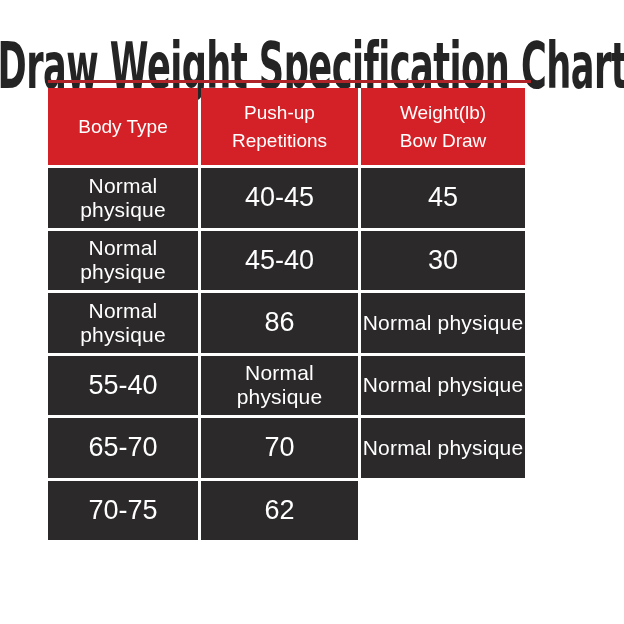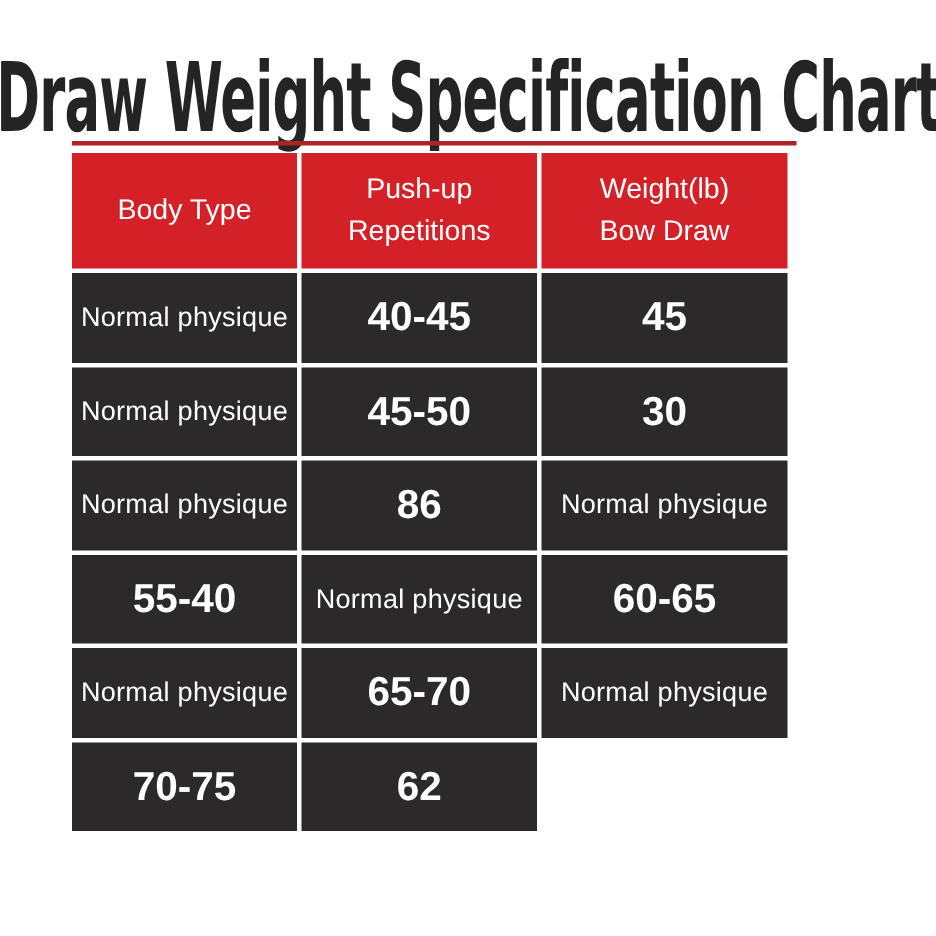--- a/index.html
+++ b/index.html
@@ -37,21 +37,21 @@
     letter-spacing: -1px;
     color: var(--title-text, #242424);
     white-space: nowrap;
     transform: scaleX(0.55);
     transform-origin: center center;
   }
   
   .table-area {
     position: absolute;
     left: 48px;
-    top: 94px;
+    top: 80px;
     width: 483px;
   }
   .top-line {
     width: 100%;
     height: 3px;
     background: var(--top-line-red, #ae2328);
     margin-bottom: 5px;
   }
   .grid {
     display: grid;
@@ -72,26 +72,25 @@
     background: var(--header-red, #d42127);
     font-size: 19px;
     line-height: 28px;
     font-weight: normal;
   }
   .hcell .hline:empty { display: none; }
   .bcell {
     background: var(--cell-dark, #2b292a);
   }
   .bcell.c1 {
-    font-size: 18px;
+    font-size: 21px;
     letter-spacing: 0.2px;
   }
   .bcell.c2, .bcell.c3 {
     font-size: 27px;
-    font-weight: bold;
   }
 </style>
 </head>
 <body>
 
 <div class="page">
 
   <div class="title-wrap">
     <div class="title-text">Draw Weight Specification Chart</div>
   </div>
@@ -112,34 +111,34 @@
       <div class="cell hcell">
         <span class="hline">Weight(lb)</span>
         <span class="hline">Bow Draw</span>
       </div>
 
       <div class="cell bcell c1">Normal physique</div>
       <div class="cell bcell c2">40-45</div>
       <div class="cell bcell c3">45</div>
 
       <div class="cell bcell c1">Normal physique</div>
-      <div class="cell bcell c2">45-50</div>
+      <div class="cell bcell c2">45-40</div>
       <div class="cell bcell c3">30</div>
 
       <div class="cell bcell c1">Normal physique</div>
       <div class="cell bcell c3">86</div>
 
       <div class="cell bcell c1">Normal physique</div>
       <div class="cell bcell c2">55-40</div>
 
       <div class="cell bcell c1">Normal physique</div>
-      <div class="cell bcell c2">60-65</div>
 
       <div class="cell bcell c1">Normal physique</div>
       <div class="cell bcell c2">65-70</div>
+      <div class="cell bcell c3">70</div>
 
       <div class="cell bcell c1">Normal physique</div>
       <div class="cell bcell c2">70-75</div>
       <div class="cell bcell c3">62</div>
 
     </div>
   </div>
 
 </div>
 

